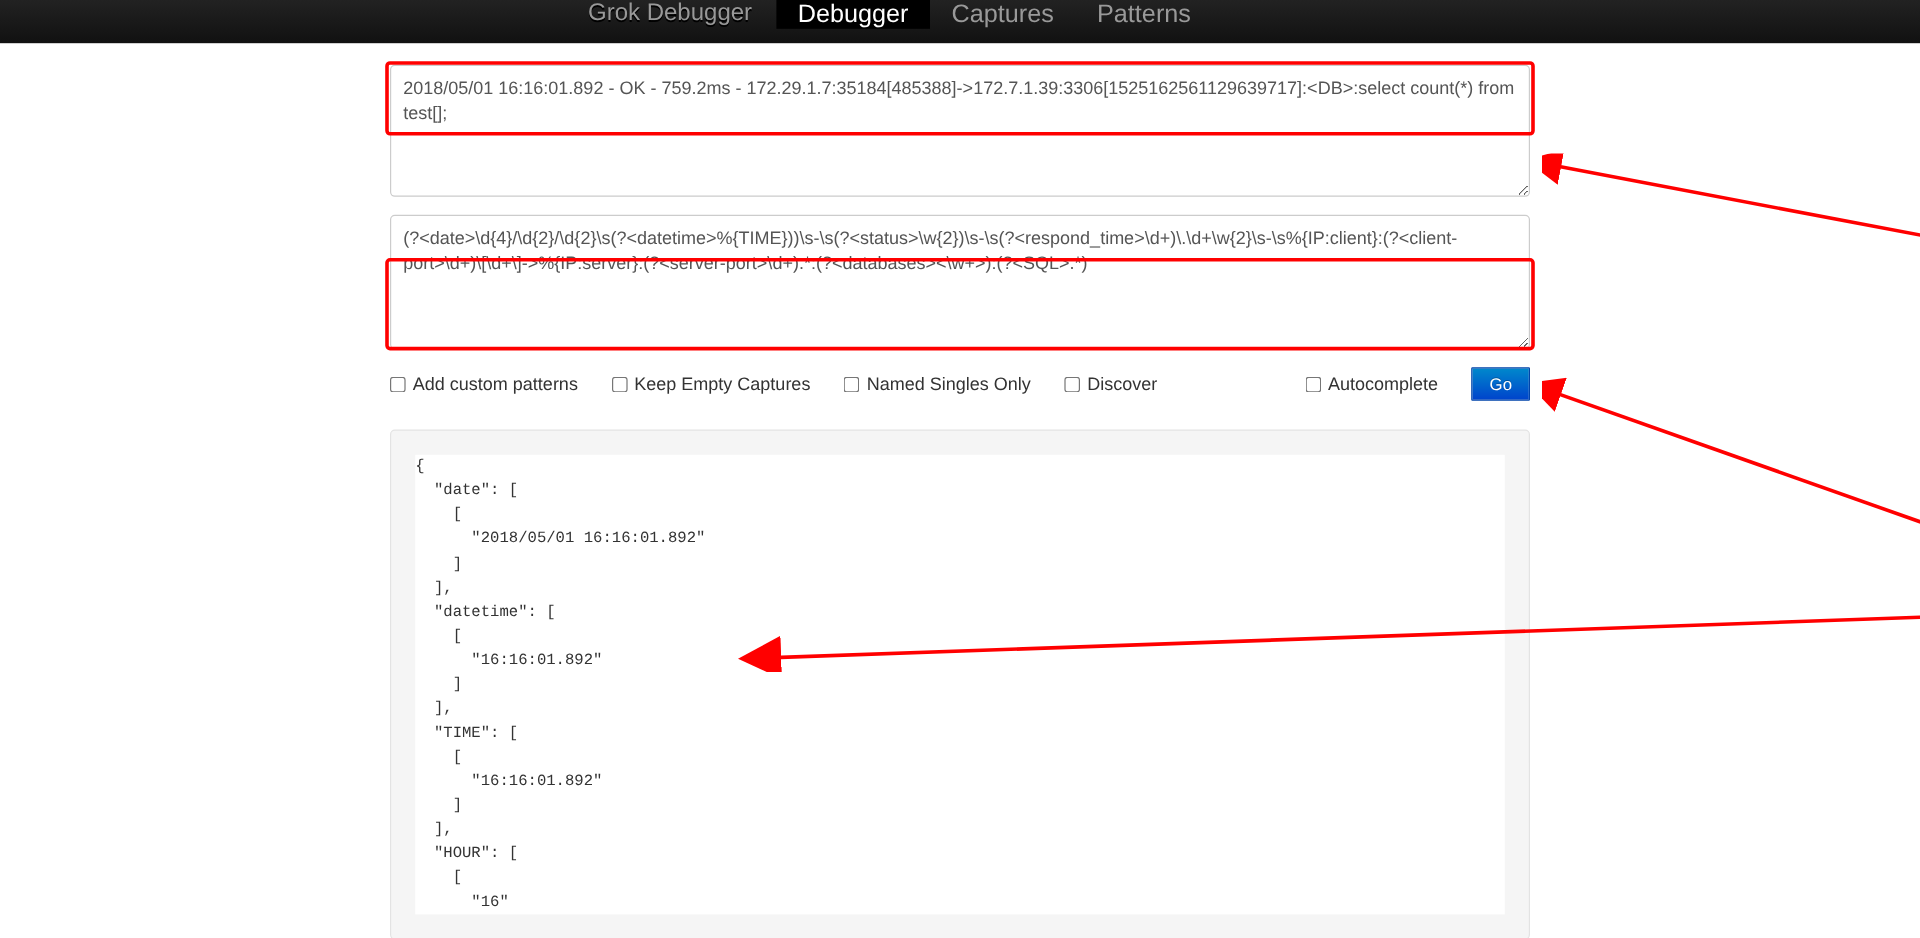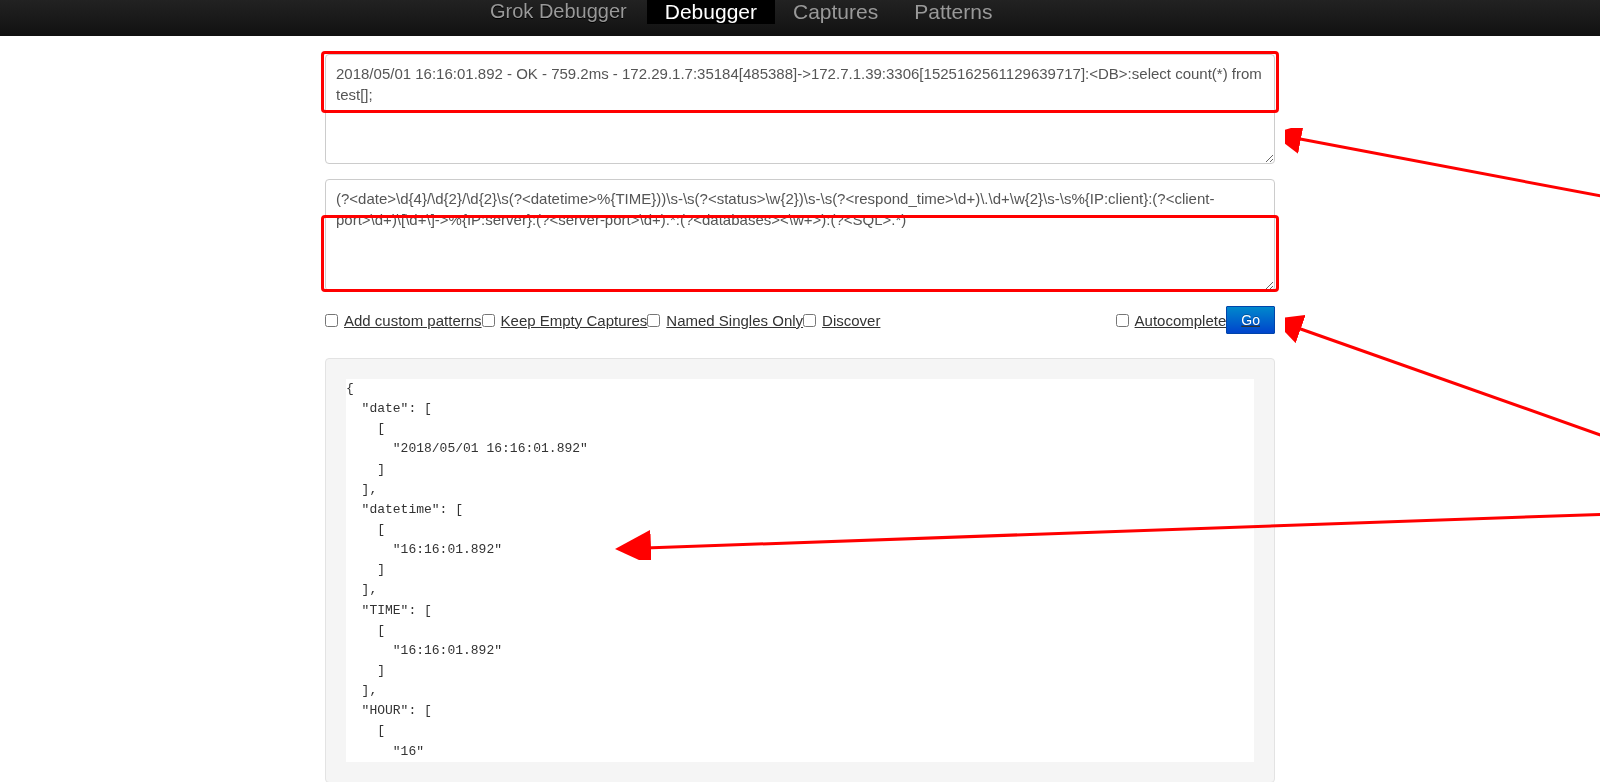--- a/index.html
+++ b/index.html
@@ -67,25 +67,24 @@
       position: absolute;
       border: 3px solid #ff0000;
       border-radius: 4px;
       pointer-events: none;
     }
     .hl-input { top: 15px; left: -4px; width: 958px; height: 62px; }
     .hl-pattern { top: 179px; left: -4px; width: 958px; height: 77px; }
     .options-row {
       display: flex;
       align-items: center;
-      gap: 0;
+      gap: 28px;
       margin-bottom: 24px;
       font-size: 15px;
       color: #333;
-      text-decoration: underline;
     }
     .options-row label {
       display: flex;
       align-items: center;
       gap: 6px;
       cursor: pointer;
     }
     .options-row input[type="checkbox"] {
       width: 13px;
       height: 13px;

